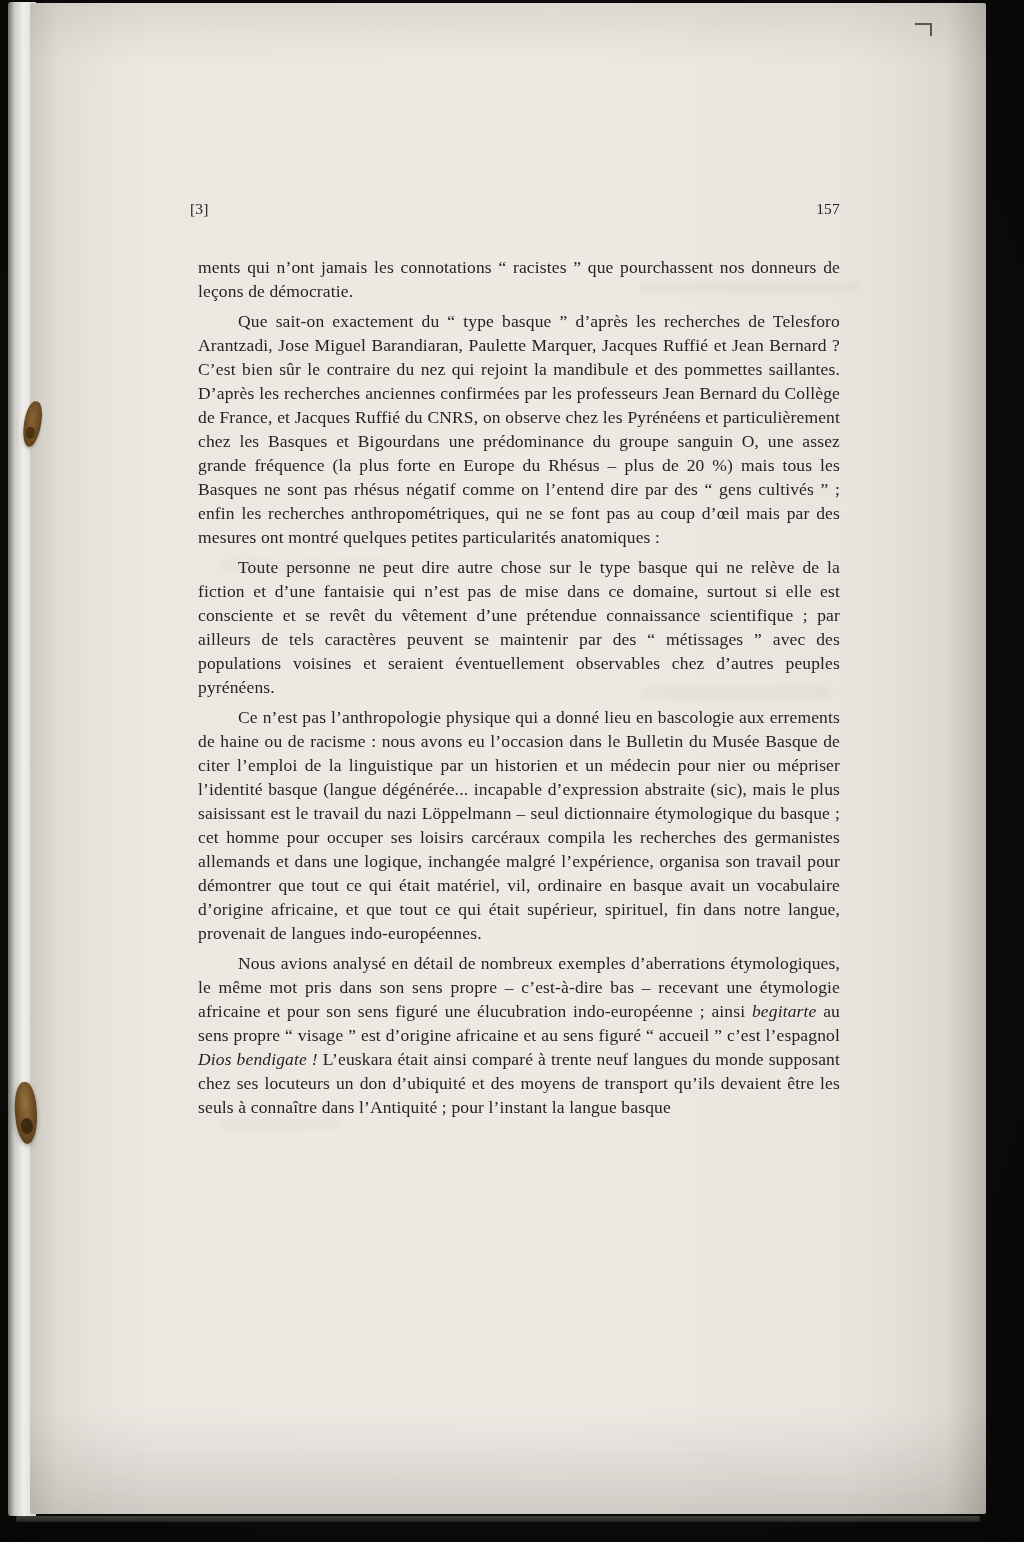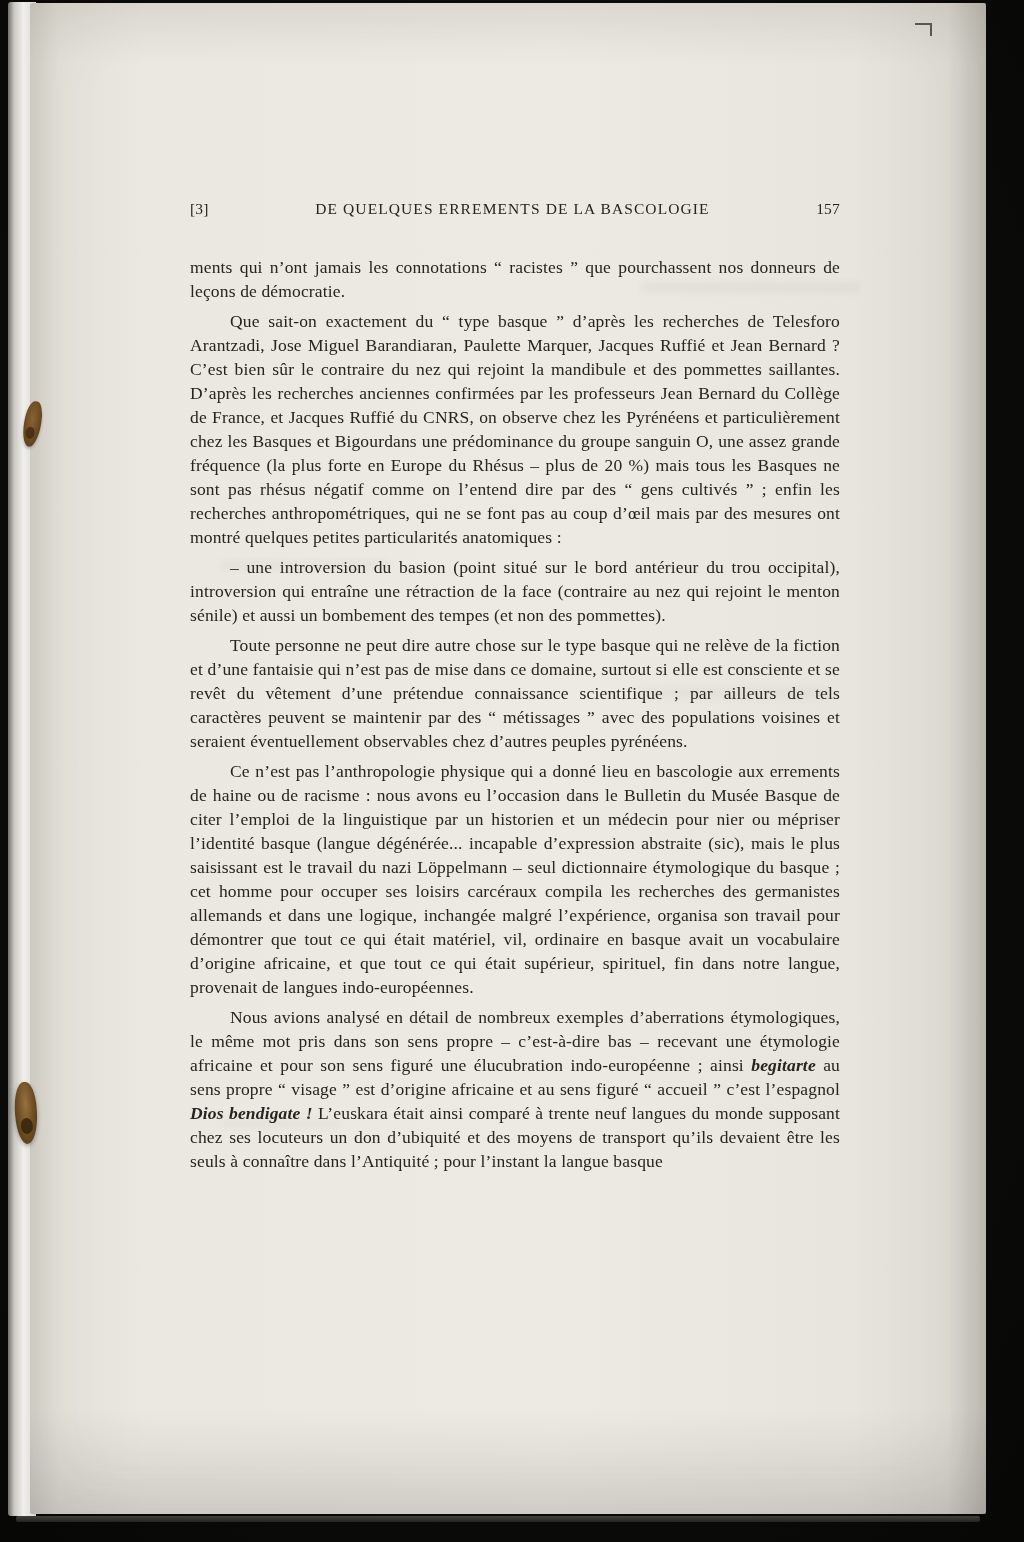--- a/index.html
+++ b/index.html
@@ -78,44 +78,42 @@
     text-align:justify;
     letter-spacing:.15px;
   }
   .header{
     display:flex;justify-content:space-between;align-items:baseline;
     font-size:15.5px;line-height:20px;
     margin-bottom:36px;
     text-align:left;letter-spacing:.2px;
   }
   .header .title{letter-spacing:1.1px;}
-  .para{margin:0 0 6px 0;}
+  .para{margin:0 0 6px 8px;}
   .para.indent{text-indent:40px;}
-  .italic{font-style:italic;font-weight:bold;}
+  .italic{font-style:italic;}
 </style>
 </head>
 <body>
 
 <div class="photo">
 
   <div class="page-edges"></div>
 
   <div class="page">
     <div class="corner-mark"></div>
 
     <div class="text-block">
       <div class="header">
         <span class="marker">[3]</span>
-        <span class="title">DE QUELQUES ERREMENTS DE LA BASCOLOGIE</span>
         <span class="pagenum">157</span>
       </div>
       <div class="body-text">
           <p class="para"><span>ments qui n’ont jamais les connotations “ racistes ” que pourchassent nos donneurs de leçons de démocratie.</span></p>
           <p class="para indent"><span>Que sait-on exactement du “ type basque ” d’après les recherches de Telesforo Arantzadi, Jose Miguel Barandiaran, Paulette Marquer, Jacques Ruffié et Jean Bernard ? C’est bien sûr le contraire du nez qui rejoint la mandibule et des pommettes saillantes. D’après les recherches anciennes confirmées par les professeurs Jean Bernard du Collège de France, et Jacques Ruffié du CNRS, on observe chez les Pyrénéens et particulièrement chez les Basques et Bigourdans une prédominance du groupe sanguin O, une assez grande fréquence (la plus forte en Europe du Rhésus – plus de 20 %) mais tous les Basques ne sont pas rhésus négatif comme on l’entend dire par des “ gens cultivés ” ; enfin les recherches anthropométriques, qui ne se font pas au coup d’œil mais par des mesures ont montré quelques petites particularités anatomiques :</span></p>
-          <p class="para indent"><span>– une introversion du basion (point situé sur le bord antérieur du trou occipital), introversion qui entraîne une rétraction de la face (contraire au nez qui rejoint le menton sénile) et aussi un bombement des tempes (et non des pommettes).</span></p>
           <p class="para indent"><span>Toute personne ne peut dire autre chose sur le type basque qui ne relève de la fiction et d’une fantaisie qui n’est pas de mise dans ce domaine, surtout si elle est consciente et se revêt du vêtement d’une prétendue connaissance scientifique ; par ailleurs de tels caractères peuvent se maintenir par des “ métissages ” avec des populations voisines et seraient éventuellement observables chez d’autres peuples pyrénéens.</span></p>
           <p class="para indent"><span>Ce n’est pas l’anthropologie physique qui a donné lieu en bascologie aux errements de haine ou de racisme : nous avons eu l’occasion dans le Bulletin du Musée Basque de citer l’emploi de la linguistique par un historien et un médecin pour nier ou mépriser l’identité basque (langue dégénérée... incapable d’expression abstraite (sic), mais le plus saisissant est le travail du nazi Löppelmann – seul dictionnaire étymologique du basque ; cet homme pour occuper ses loisirs carcéraux compila les recherches des germanistes allemands et dans une logique, inchangée malgré l’expérience, organisa son travail pour démontrer que tout ce qui était matériel, vil, ordinaire en basque avait un vocabulaire d’origine africaine, et que tout ce qui était supérieur, spirituel, fin dans notre langue, provenait de langues indo-européennes.</span></p>
           <p class="para indent"><span>Nous avions analysé en détail de nombreux exemples d’aberrations étymologiques, le même mot pris dans son sens propre – c’est-à-dire bas – recevant une étymologie africaine et pour son sens figuré une élucubration indo-européenne ; ainsi </span><span class="italic">begitarte</span><span> au sens propre “ visage ” est d’origine africaine et au sens figuré “ accueil ” c’est l’espagnol </span><span class="italic">Dios bendigate !</span><span> L’euskara était ainsi comparé à trente neuf langues du monde supposant chez ses locuteurs un don d’ubiquité et des moyens de transport qu’ils devaient être les seuls à connaître dans l’Antiquité ; pour l’instant la langue basque</span></p>
         </div>
     </div>
   </div>
 
   <div class="stitch stitch-1"></div>
   <div class="stitch stitch-2"></div>
 

